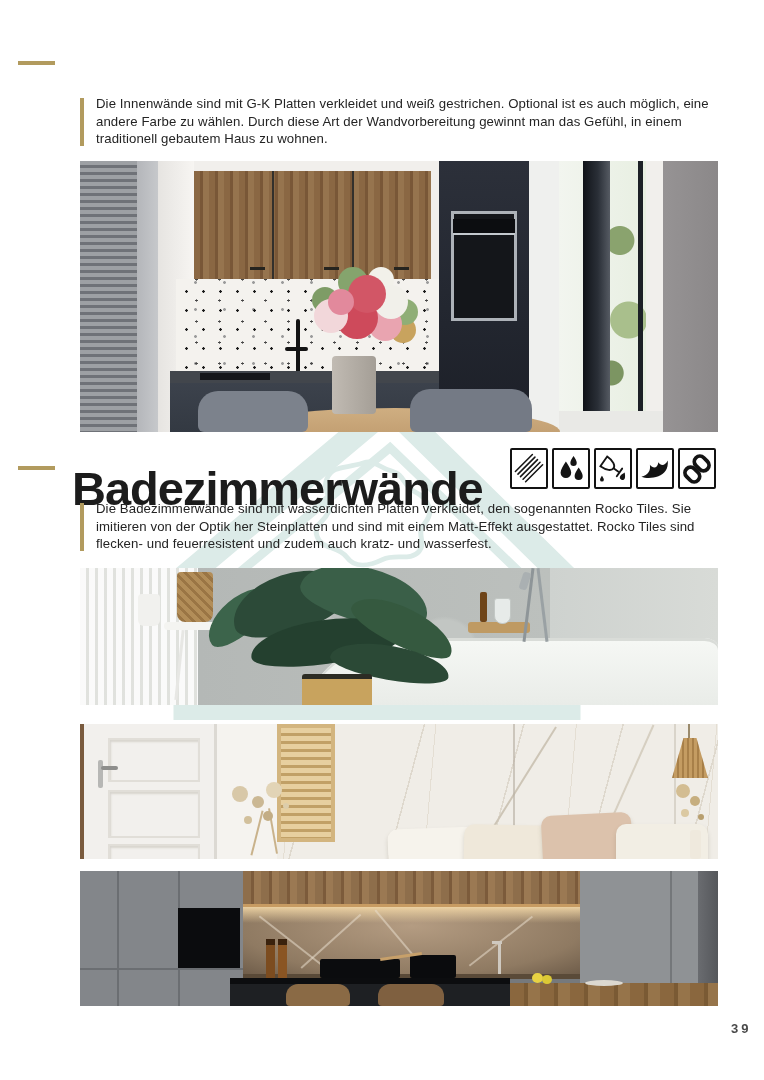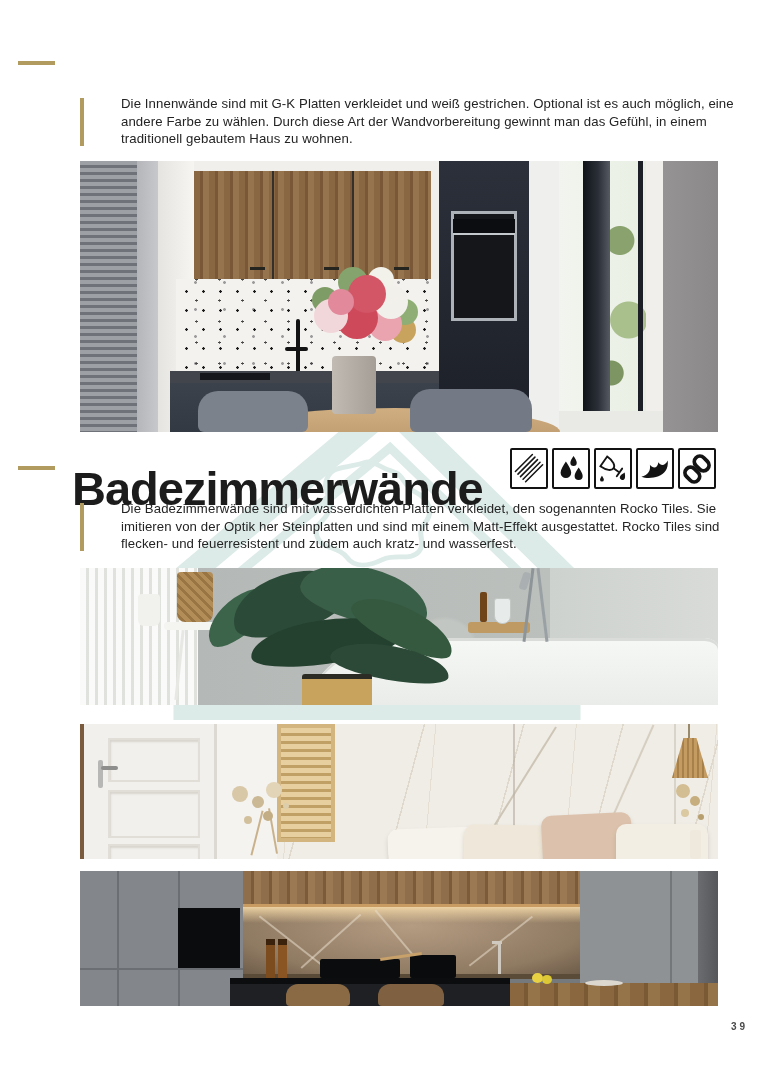--- a/index.html
+++ b/index.html
@@ -8,21 +8,21 @@
 
   
   .watermark{position:absolute;left:158px;top:388px;width:440px;height:332px;z-index:0;}
 
   
   .dash{position:absolute;left:18px;width:37px;height:4px;background:#b29b5e;z-index:3;}
   .dash1{top:61px;} .dash2{top:466px;}
   h1{position:absolute;left:72px;margin:0;font-size:47px;line-height:50px;font-weight:700;
      color:#1c1c1c;letter-spacing:-1px;z-index:3;}
   .h1{top:37px;} .h2{top:442px;margin-top:22px;}
-  .callout{position:absolute;left:80px;z-index:3;padding-left:25px;}
+  .callout{position:absolute;left:80px;z-index:3;}
   .c1{top:95px;} .c2{top:500px;}
   .goldbar{position:absolute;left:0;top:3px;width:4px;height:48px;background:#b29b5e;}
   .callout p{margin:0 0 0 16px;width:614px;font-size:13.2px;line-height:17.6px;
      font-weight:500;color:#242424;letter-spacing:.1px;}
 
   
   .icons{position:absolute;left:510px;top:448px;display:flex;gap:4px;z-index:3;}
   .ibox{width:38px;height:41px;background:#fff;border:2px solid #131313;border-radius:2px;
         box-sizing:border-box;display:flex;align-items:center;justify-content:center;}
 
@@ -177,21 +177,21 @@
   .p4-block{left:330px;top:84px;width:46px;height:23px;background:#0a0b0d;border-radius:2px;}
   .p4-stick{left:300px;top:84px;width:42px;height:2.5px;background:#c7a06a;transform:rotate(-8deg);}
   .p4-stool1{left:206px;top:113px;width:64px;height:22px;background:#8a6a45;border-radius:12px 12px 4px 4px;}
   .p4-stool2{left:298px;top:113px;width:66px;height:22px;background:#7f6040;border-radius:12px 12px 4px 4px;}
   .p4-counter{left:430px;top:112px;width:208px;height:23px;
      background:repeating-linear-gradient(90deg,#8a673e 0 14px,#7a5a34 14px 18px,#96744a 18px 30px);}
   .p4-lemon1{left:452px;top:102px;width:11px;height:10px;border-radius:50%;background:#e8d243;}
   .p4-lemon2{left:462px;top:104px;width:10px;height:9px;border-radius:50%;background:#dcc935;}
   .p4-plate{left:505px;top:109px;width:38px;height:6px;border-radius:50%;background:#dcd8cf;}
 
-  .pagenum{position:absolute;left:731px;top:1021px;font-size:10px;font-weight:700;
+  .pagenum{position:absolute;left:731px;top:1021px;font-size:13px;font-weight:700;
      letter-spacing:3px;color:#4a4a4a;z-index:3;}
 </style>
 </head>
 <body>
 
 <div class="page">
 
   <div class="watermark">
     <svg width="440" height="332" viewBox="0 0 440 345" preserveAspectRatio="none" fill="none" stroke="#dcebe8">
       <path d="M14 208 L232 18 L432 222" stroke-width="26"></path>

